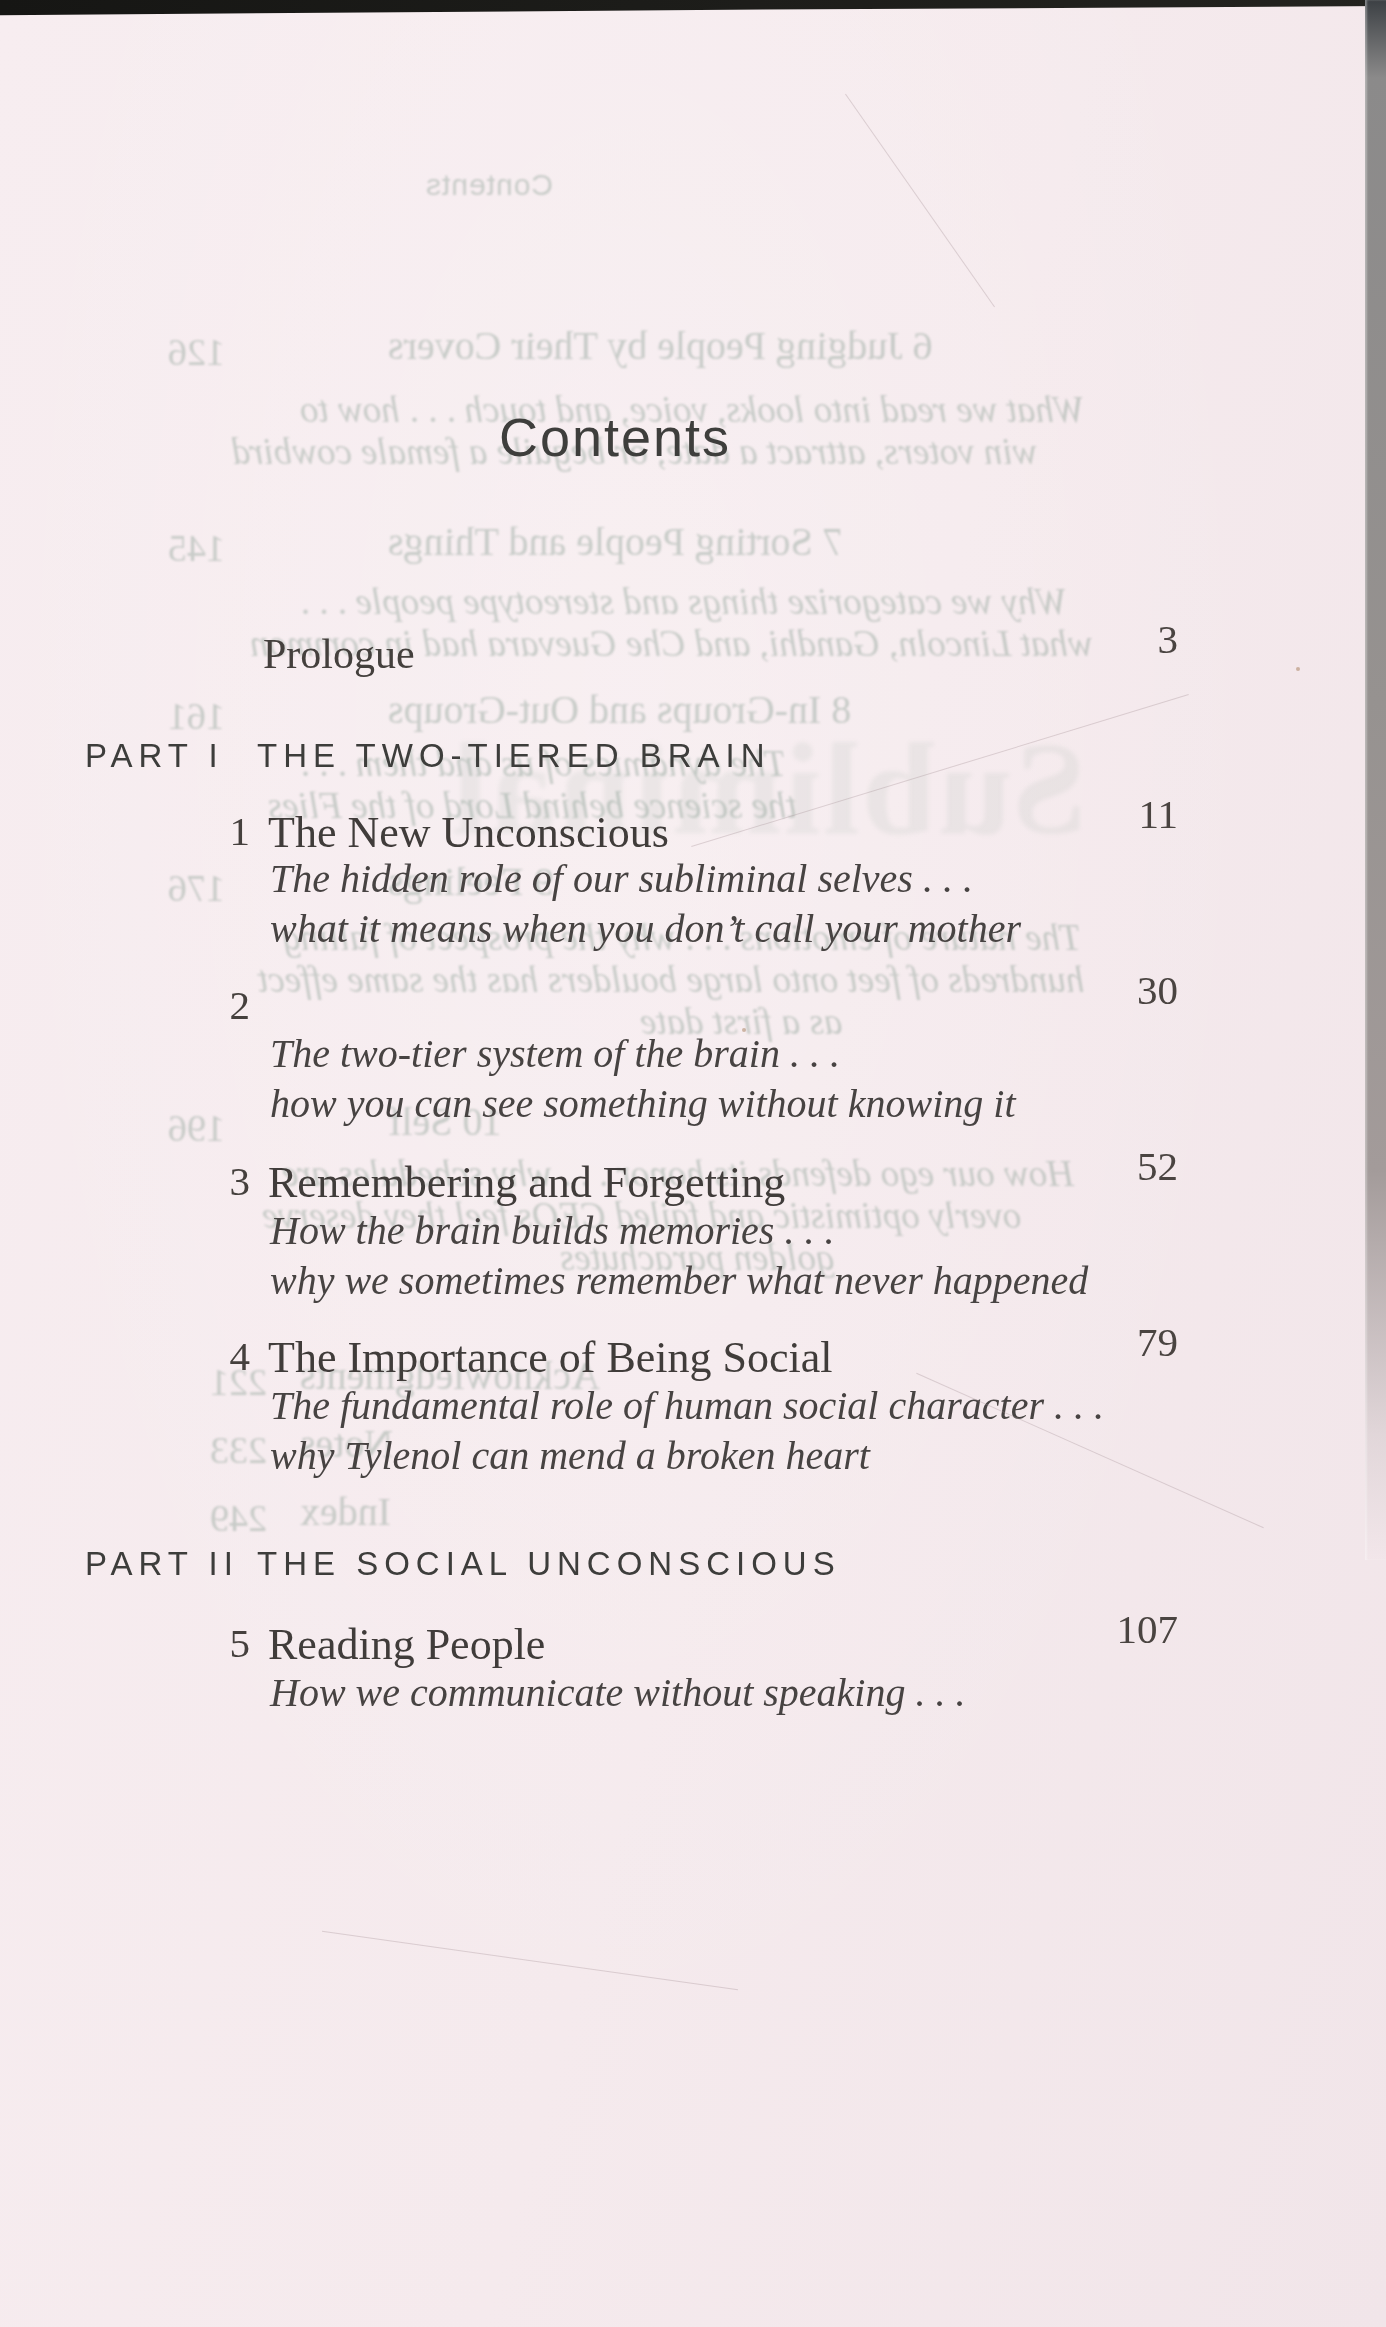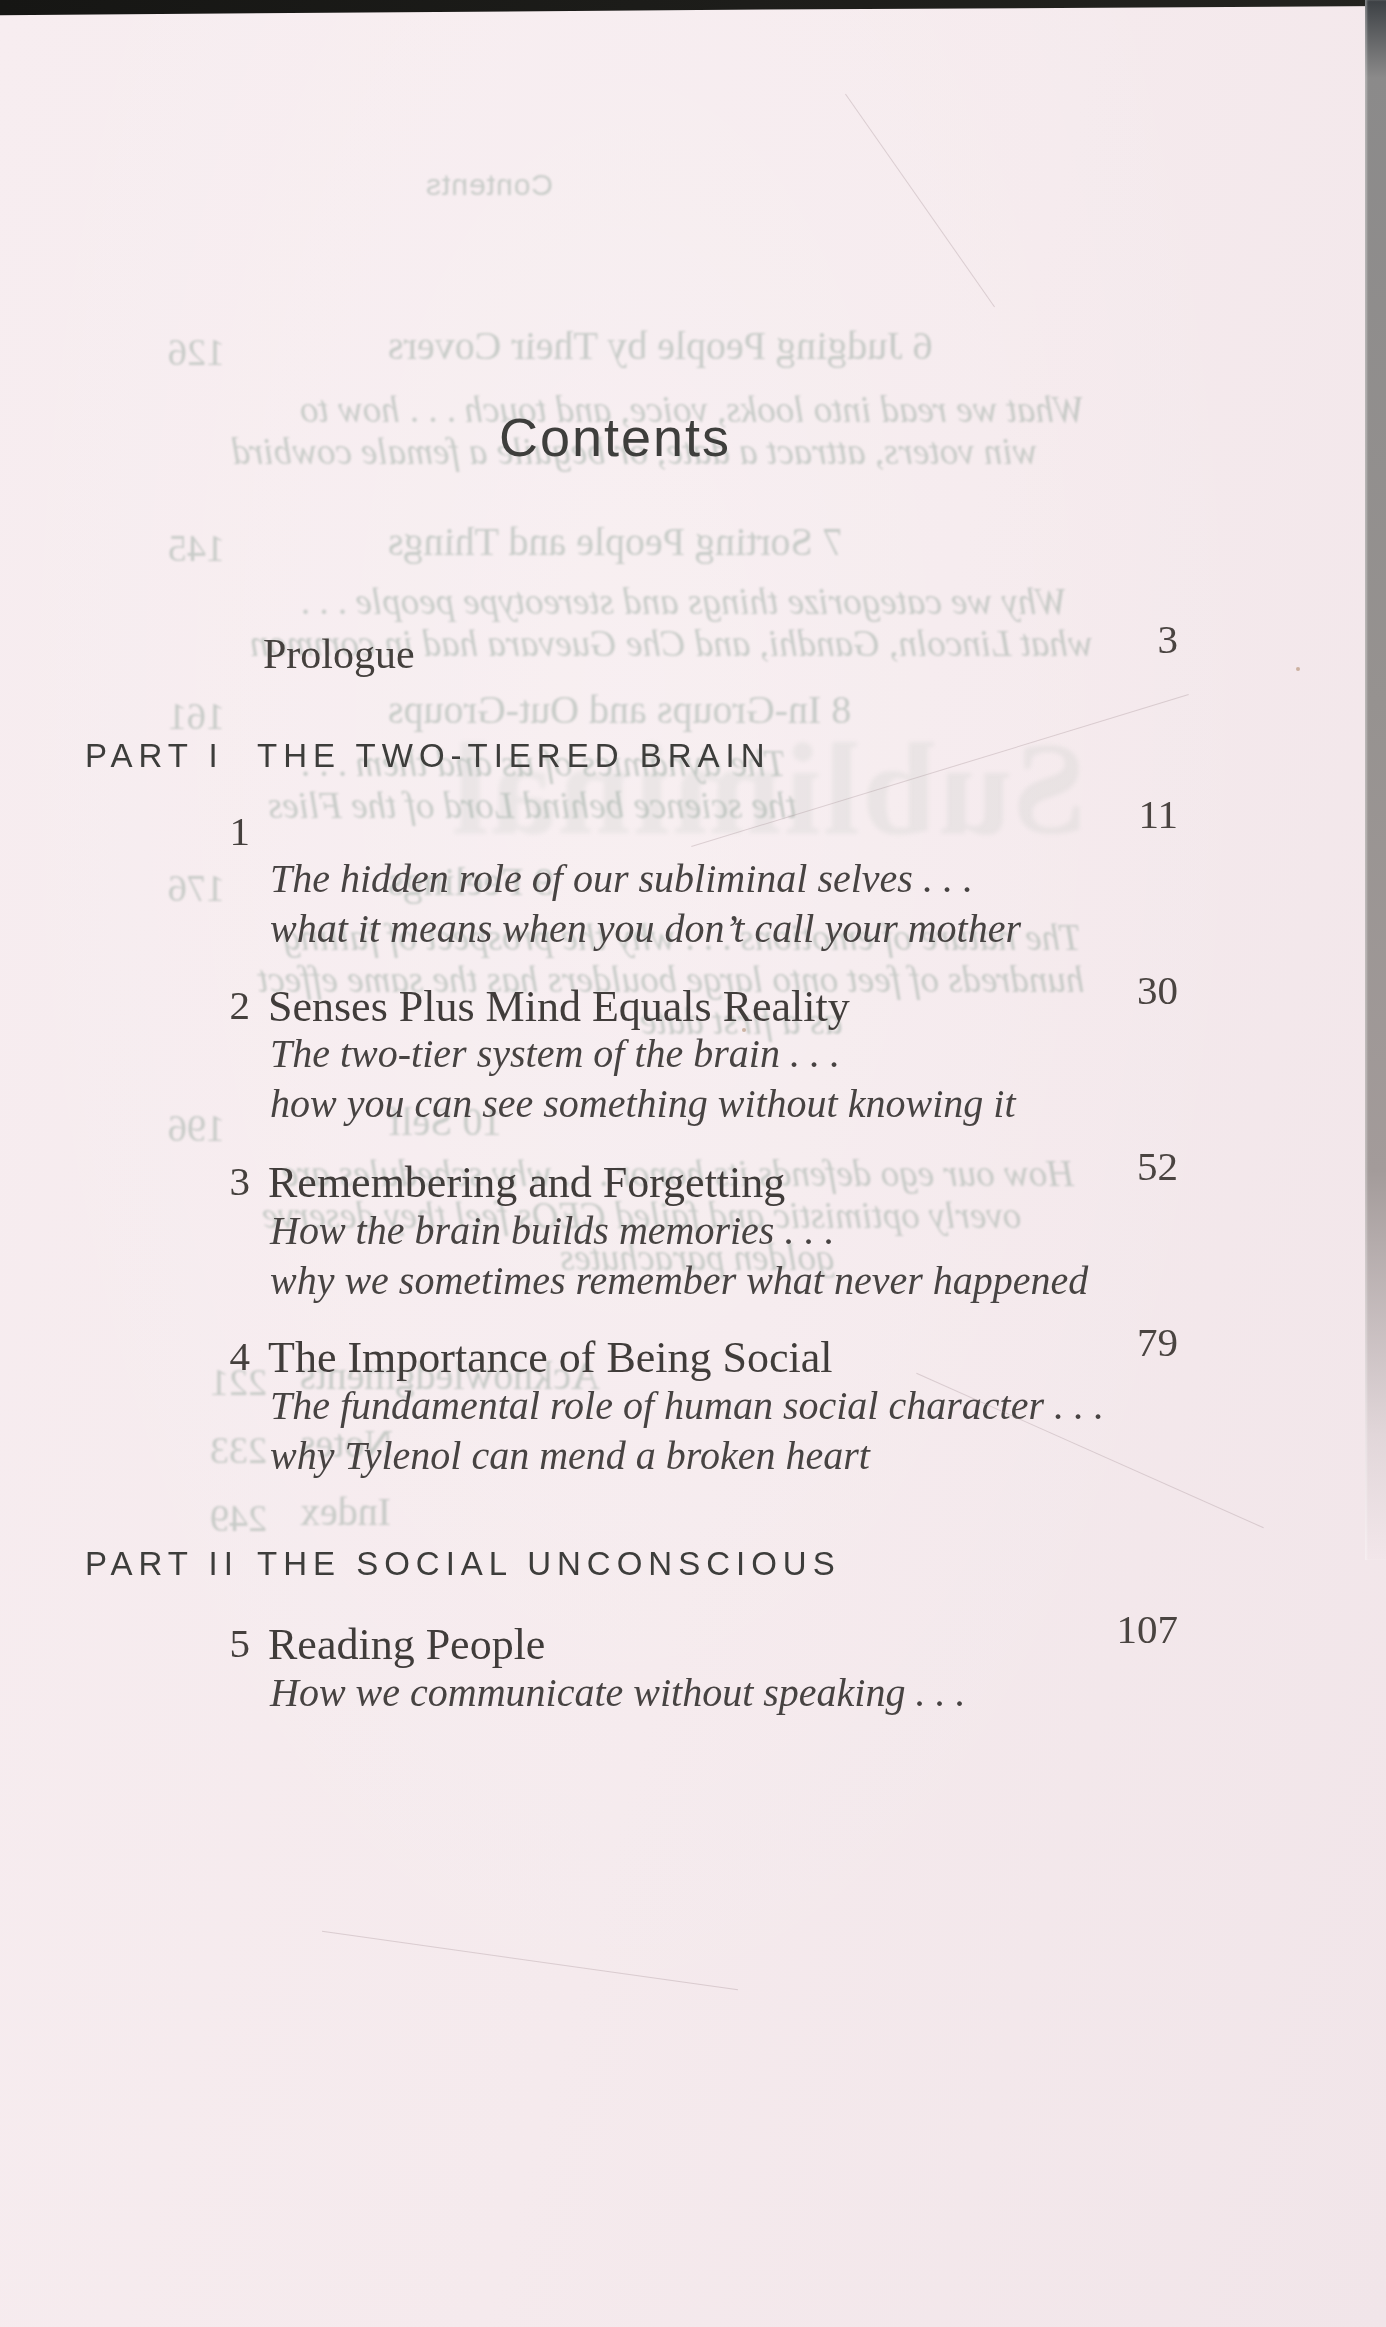--- a/index.html
+++ b/index.html
@@ -107,26 +107,26 @@
 
   <div class="toc-title">Contents</div>
 
   <div class="t entry" style="top:630px;left:263px">Prologue</div>
   <div class="t pg" style="top:615px">3</div>
 
   <div class="t part-label" style="top:737px;left:85px">PART I</div>
   <div class="t part-title" style="top:737px;left:257px">THE TWO-TIERED BRAIN</div>
 
   <div class="t ch-num" style="top:807px;left:170px">1</div>
+  <div class="t ch-title" style="top:807px;left:268px">The New Unconscious</div>
   <div class="t pg" style="top:790px">11</div>
   <div class="t sub" style="top:855px;left:270px">The hidden role of our subliminal selves . . .</div>
   <div class="t sub" style="top:905px;left:270px">what it means when you don’t call your mother</div>
 
   <div class="t ch-num" style="top:981px;left:170px">2</div>
-  <div class="t ch-title" style="top:981px;left:268px">Senses Plus Mind Equals Reality</div>
   <div class="t pg" style="top:966px">30</div>
   <div class="t sub" style="top:1030px;left:270px">The two-tier system of the brain . . .</div>
   <div class="t sub" style="top:1080px;left:270px">how you can see something without knowing it</div>
 
   <div class="t ch-num" style="top:1157px;left:170px">3</div>
   <div class="t ch-title" style="top:1157px;left:268px">Remembering and Forgetting</div>
   <div class="t pg" style="top:1142px">52</div>
   <div class="t sub" style="top:1207px;left:270px">How the brain builds memories . . .</div>
   <div class="t sub" style="top:1257px;left:270px">why we sometimes remember what never happened</div>
 

